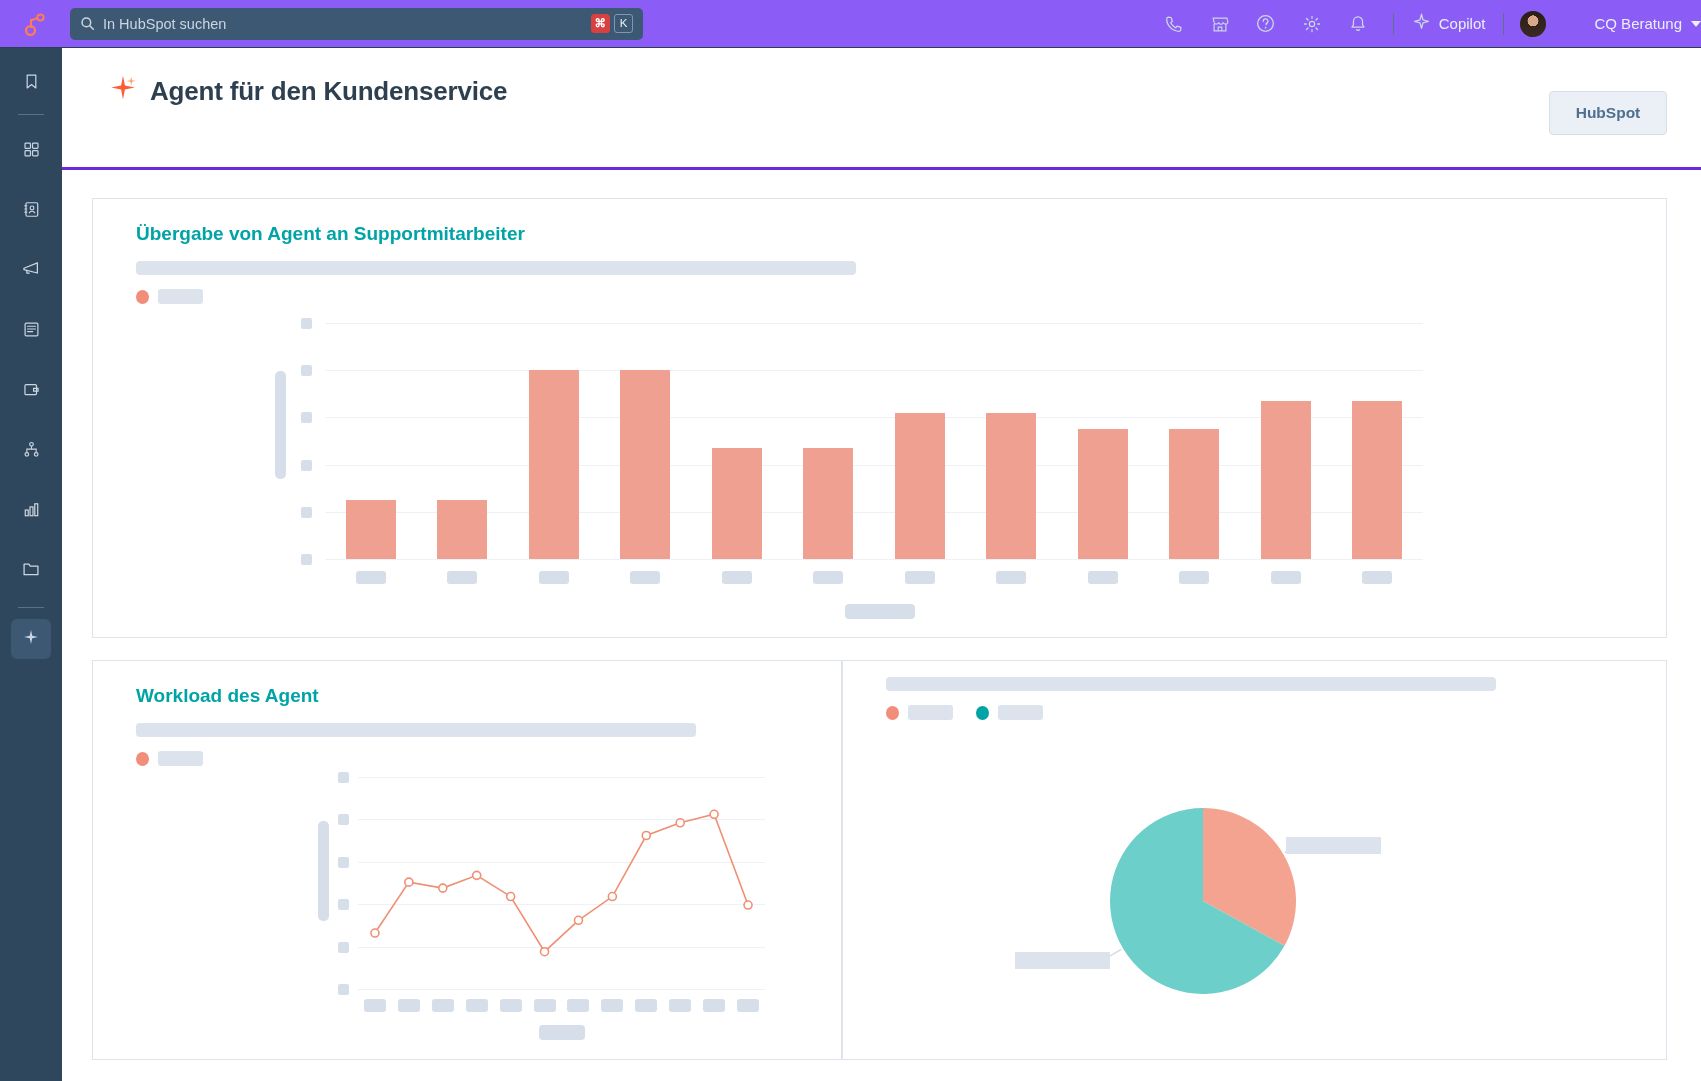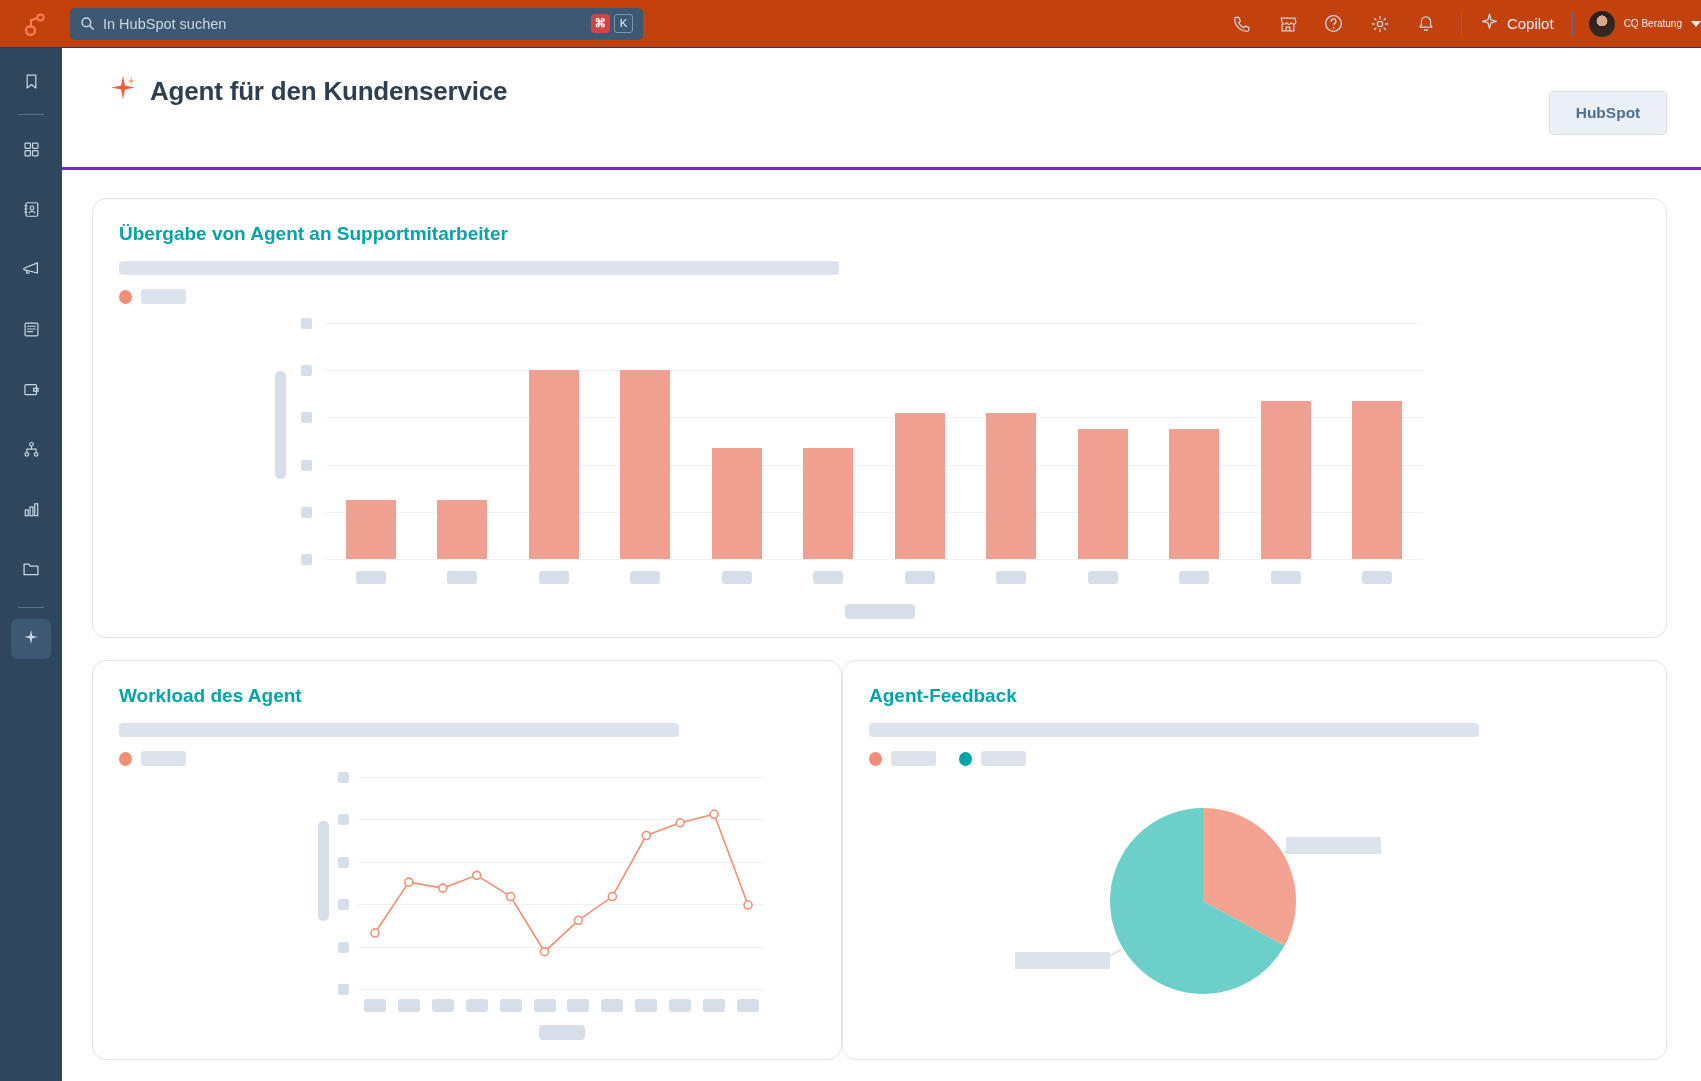--- a/index.html
+++ b/index.html
@@ -7,21 +7,21 @@
   body {
     font-family: "Liberation Sans", sans-serif;
     background: #ffffff;
     color: #33475b;
     -webkit-font-smoothing: antialiased;
   }
 
   
   .topnav {
     position: absolute; top: 0; left: 0; width: 1701px; height: 48px;
-    background: #c2410c; display: flex; align-items: center;
+    background: #8b5cf6; display: flex; align-items: center;
     border-bottom: 1px solid #283f53;
   }
   .hs-logo { width: 68px; height: 48px; display: flex; align-items: center; justify-content: center; }
   .search-wrap {
     width: 573px; height: 32px; background: #3c5872; border-radius: 5px;
     display: flex; align-items: center; padding: 0 10px; gap: 8px;
     margin-left: 2px;
   }
   .search-wrap .sicon { flex: 0 0 auto; display: flex; }
   .search-placeholder { font-size: 14.5px; color: #cbd6e2; flex: 1; }
@@ -36,21 +36,21 @@
   .nav-ico { width: 46px; height: 48px; display: flex; align-items: center; justify-content: center; cursor: pointer; }
   .nav-div { width: 1px; height: 22px; background: #5a7187; margin: 0 12px; }
   .copilot { display: flex; align-items: center; gap: 8px; cursor: pointer; padding: 0 6px; }
   .copilot-label { font-size: 15px; color: #eaf0f6; }
   .user-chip { display: flex; align-items: center; gap: 9px; cursor: pointer; padding-left: 4px; }
   .avatar {
     width: 26px; height: 26px; border-radius: 50%;
     background: #3b7a6b; overflow: hidden; position: relative; flex: 0 0 auto;
   }
   .avatar .hair { position: absolute; inset: 0; background: radial-gradient(circle at 50% 38%, #d9a88a 0 26%, transparent 27%), linear-gradient(#2b1d18, #3b2a22); }
-  .user-name { font-size: 10px; color: #eaf0f6; }
+  .user-name { font-size: 15px; color: #eaf0f6; margin-left: 39px; }
   .caret-down { width: 0; height: 0; border-left: 5px solid transparent; border-right: 5px solid transparent; border-top: 6px solid #eaf0f6; }
 
   
   .sidebar {
     position: absolute; top: 48px; left: 0; width: 62px; height: 1033px;
     background: #2e475d; display: flex; flex-direction: column; align-items: center;
     padding-top: 10px;
   }
   .sb-item {
     width: 40px; height: 40px; border-radius: 6px; margin: 5px 0;
@@ -82,22 +82,23 @@
   }
   .tab.active { color: #33475b; }
   .tab.active::after {
     content: ""; position: absolute; left: -14px; right: -14px; bottom: 0;
     height: 4px; background: #2e3f50; border-radius: 2px;
   }
 
   
   .content { padding: 28px 34px 0 30px; }
   .card {
-    background: #ffffff; border: 1px solid #dfe3eb; border-radius: 14px;
+    background: #ffffff; border: 1px solid #dfe3eb; border-radius: 0;
     position: relative;
+    padding-left: 17px;
   }
   .card-title { font-size: 19px; font-weight: 700; color: #00a4a6; padding: 24px 0 0 26px; }
   .skel { background: #dde3ec; border-radius: 3px; }
   .skel-sub { height: 14px; margin: 16px 0 0 26px; border-radius: 4px; }
   .legend-row { display: flex; align-items: center; gap: 9px; padding: 14px 0 0 26px; }
   .legend-item { display: flex; align-items: center; gap: 9px; margin-right: 14px; }
   .dot { width: 13px; height: 14px; border-radius: 50%; }
   .dot.coral { background: #f18e7a; }
   .dot.teal { background: #00a4a6; }
   .legend-skel { width: 45px; height: 15px; border-radius: 3px; }
@@ -399,21 +400,20 @@
             <div class="xtick" style="left: 508.375px; top: 230px; width: 22px;"></div>
             <div class="xtick" style="left: 542.292px; top: 230px; width: 22px;"></div>
             <div class="xtick" style="left: 576.208px; top: 230px; width: 22px;"></div>
             <div class="xtick" style="left: 610.125px; top: 230px; width: 22px;"></div>
             <div class="xtick" style="left: 644.042px; top: 230px; width: 22px;"></div>
             <div class="xaxis-title" style="left: 445.5px; top: 256px; width: 46px;"></div>
           </div>
       </div>
 
       <div class="card" style="flex:1; height:400px;">
-        <div class="card-title">Agent-Feedback</div>
         <div class="skel skel-sub" style="width:610px;"></div>
         <div class="legend-row">
           <div class="legend-item">
             <span class="dot coral"></span>
             <span class="skel legend-skel"></span>
           </div>
           <div class="legend-item">
             <span class="dot teal"></span>
             <span class="skel legend-skel"></span>
           </div>

